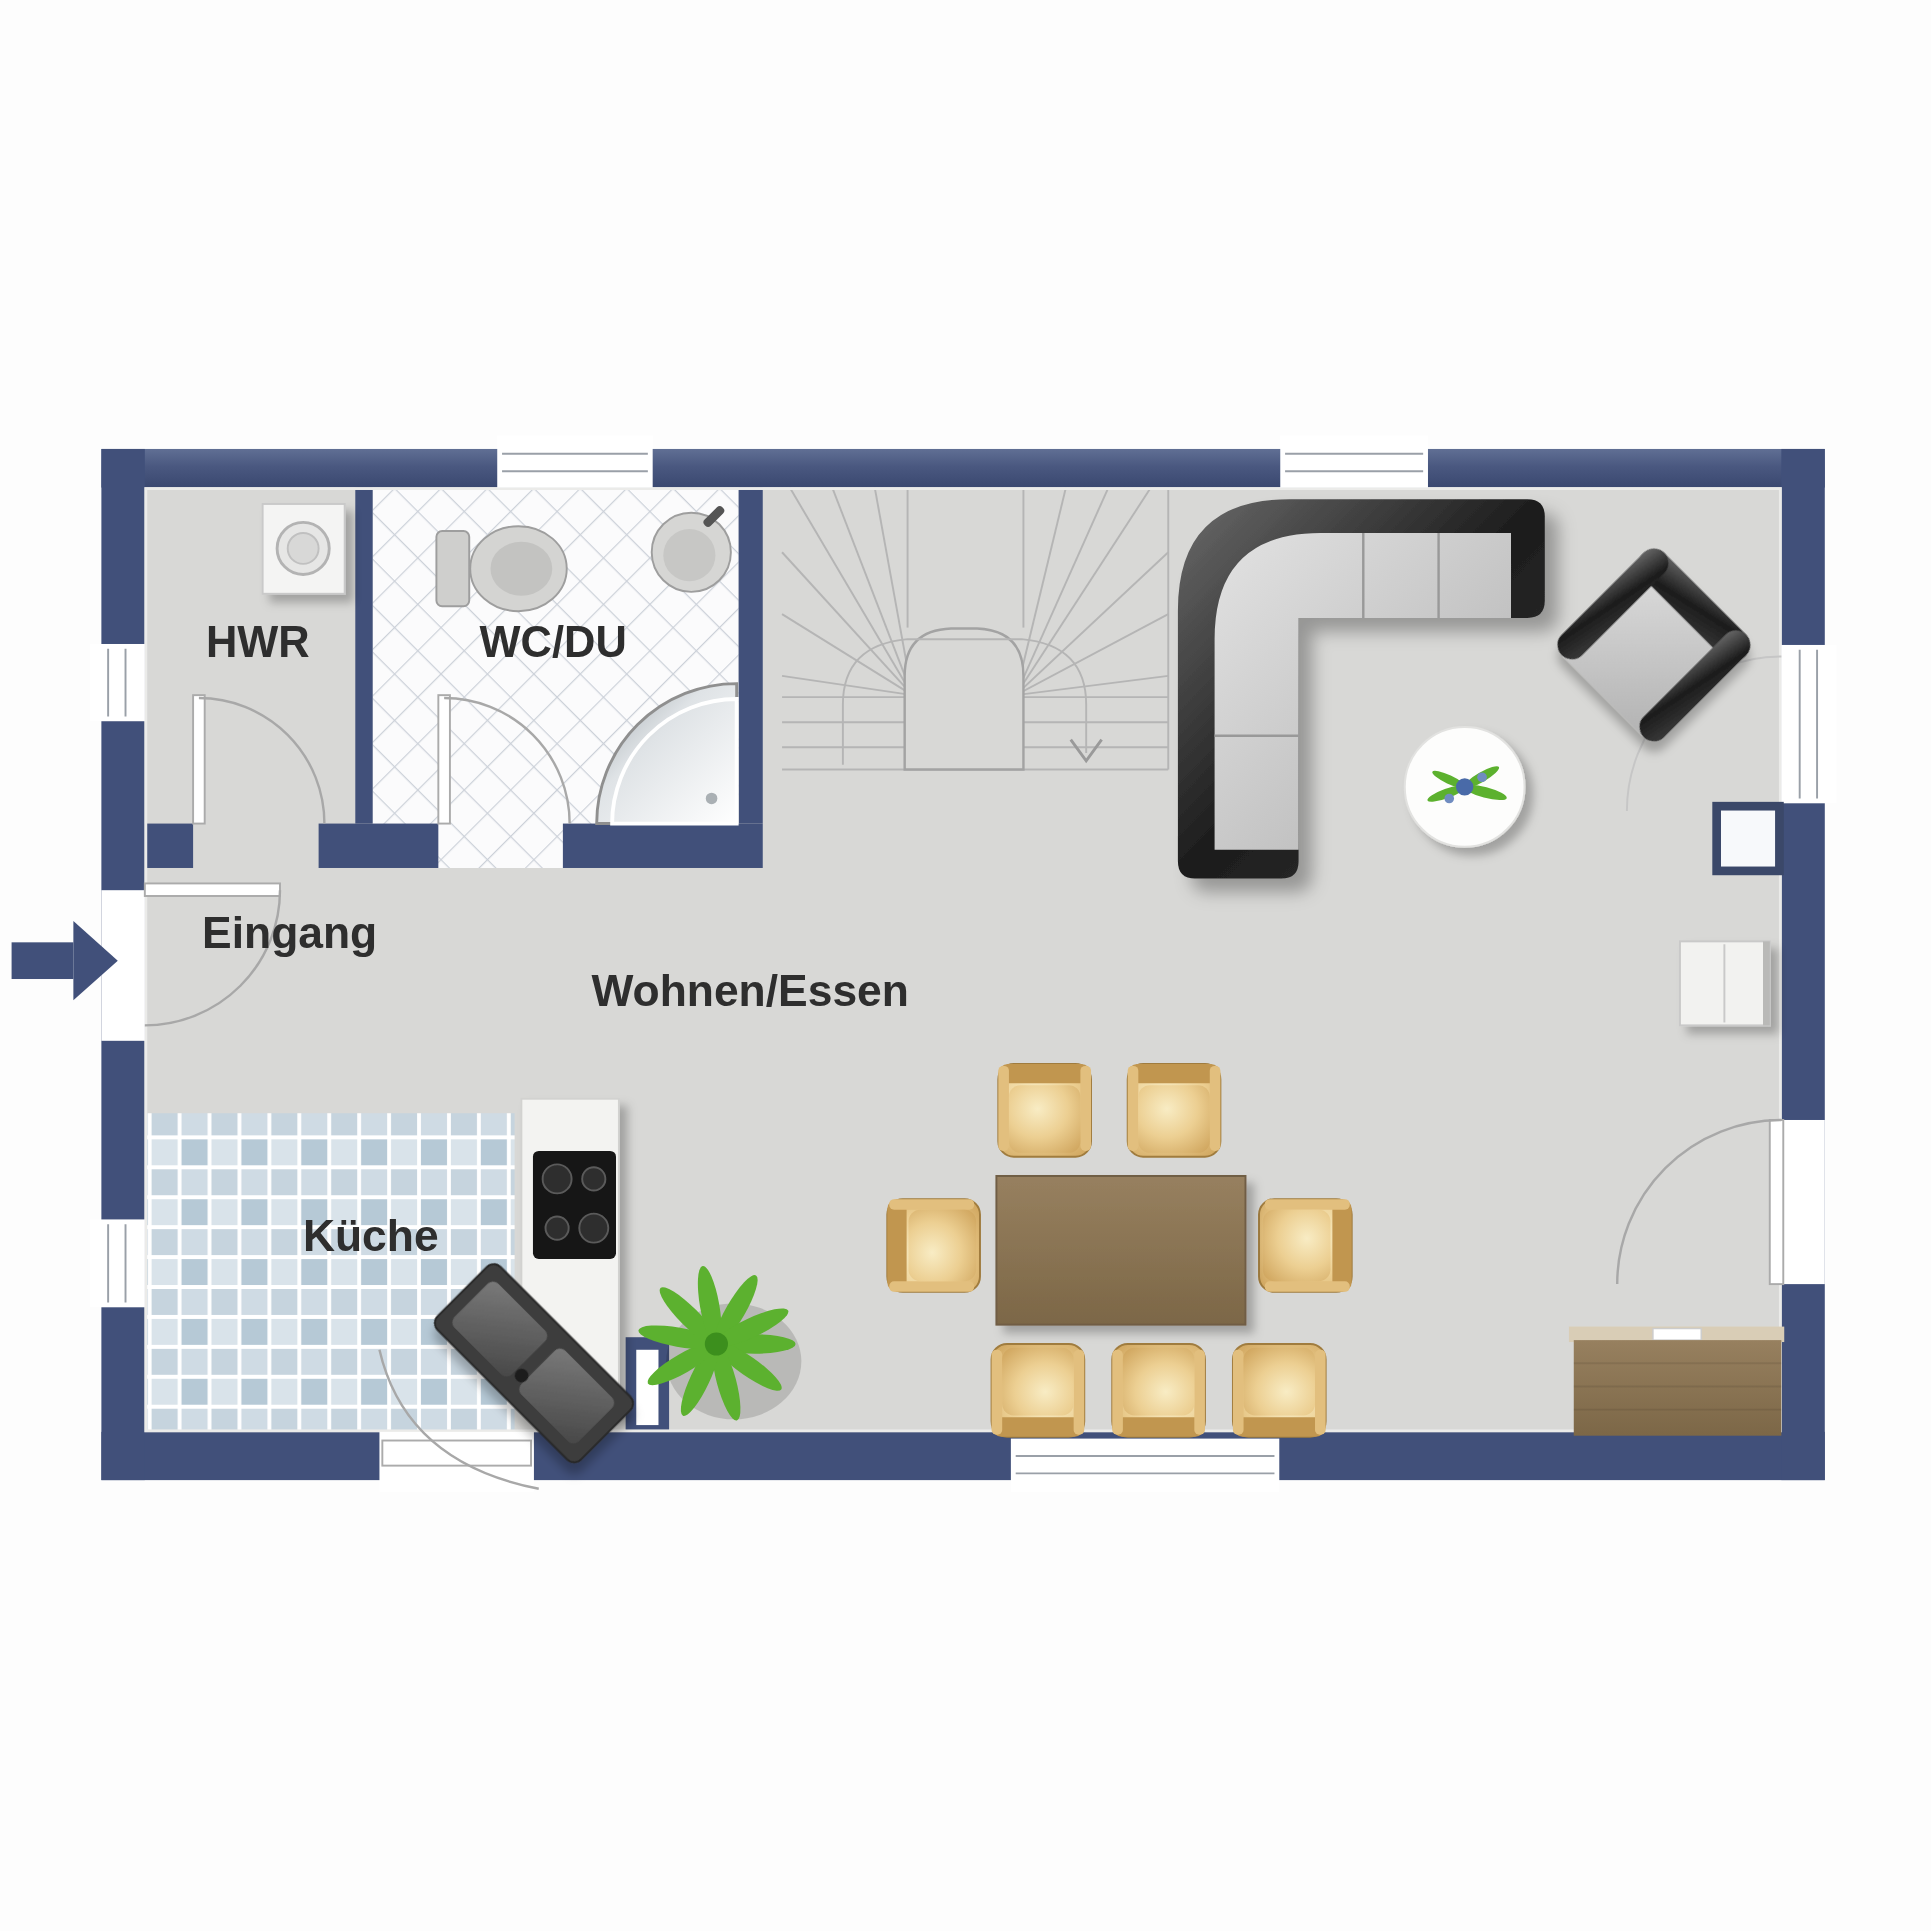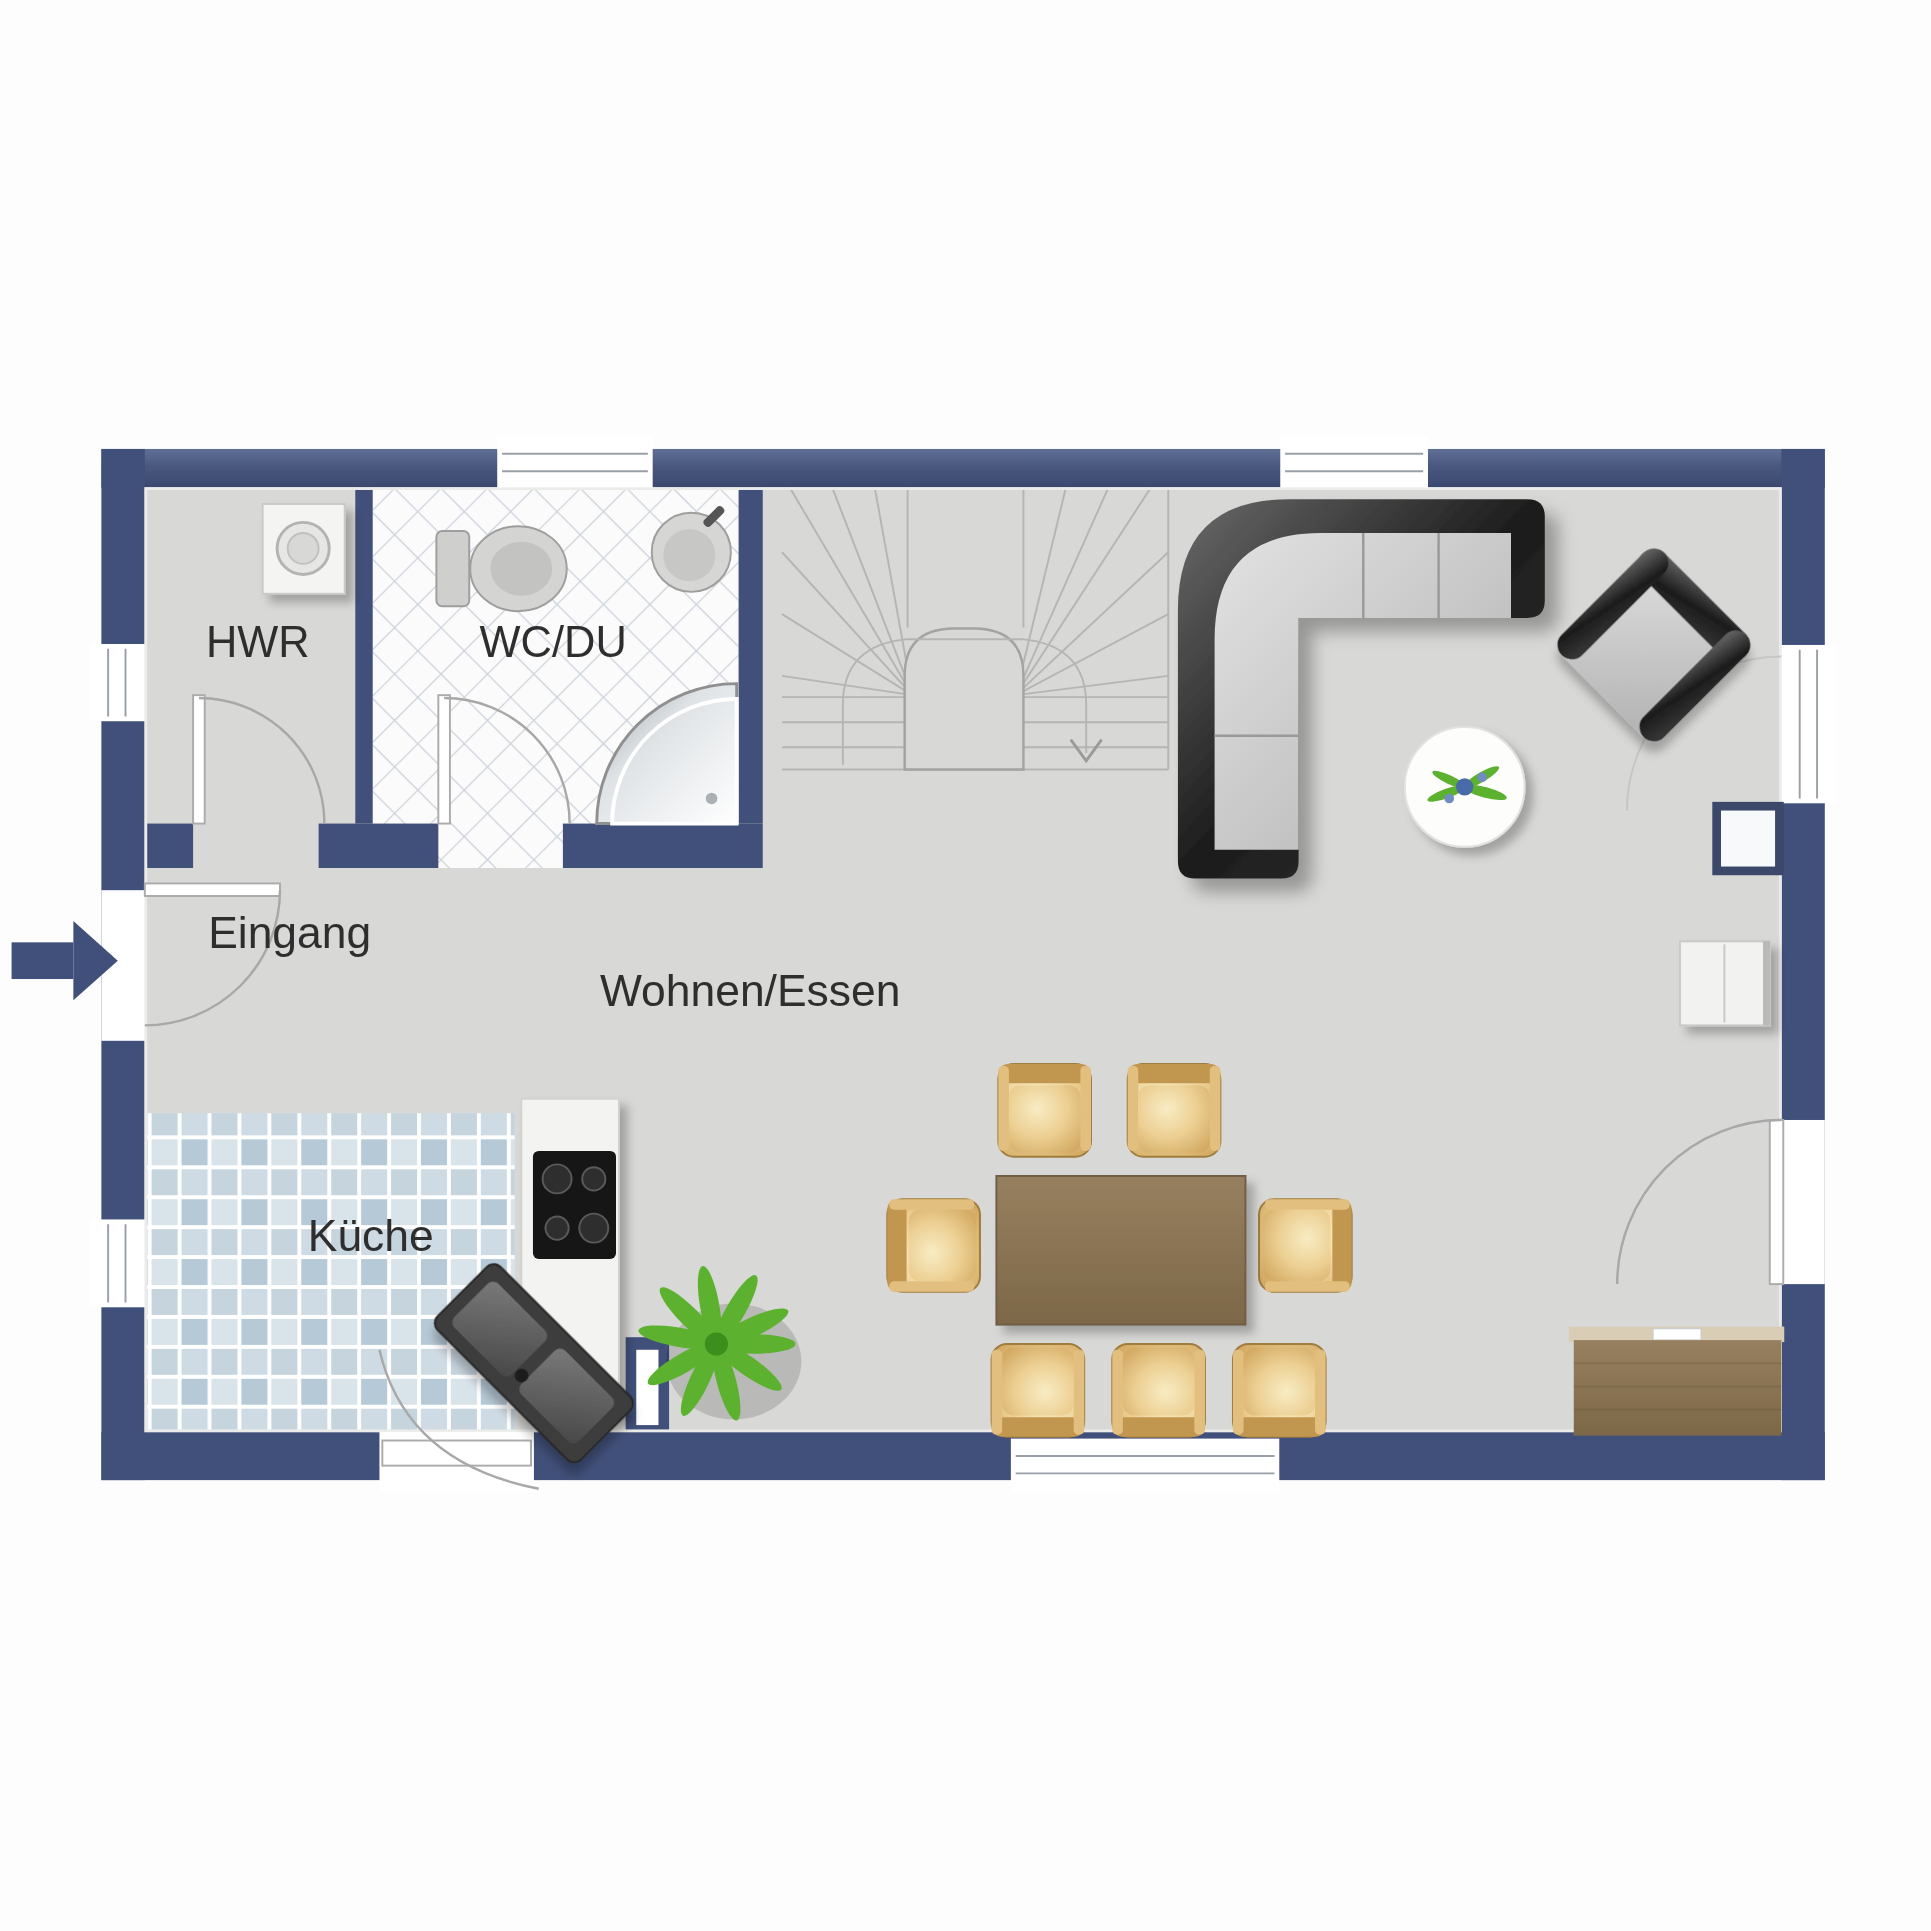--- a/index.html
+++ b/index.html
@@ -1,17 +1,17 @@
 <!DOCTYPE html>
 <html style="--wall: #41507a; --wall_hi: #5f6e93; --floor: #d8d8d6; --tile_a: #b6c9d6; --tile_b: #d9e3ea; --tile_c: #c6d4de; --tile_d: #cfdbe4; --grout: #ffffff; --wc_tile_line: #ccd1d9; --wood: #8b7354; --wood_dark: #73604a; --chair_hi: #f6e5b4; --chair_mid: #e2bf7e; --chair_dark: #c1964f; --chair_edge: #a07c3e; --sofa_dark: #262626; --seat_hi: #dedede; --seat_lo: #b5b5b5; --line_gray: #a8a8a8; --stair_line: #b5b5b5; --counter: #f3f3f1; --cooktop: #161616; --metal: #4a4a4a; --plant_green: #5cb12f; --plant_green_dark: #3c8f1d; --plant_green_light: #8ed45e;"><head>
 <meta charset="utf-8">
 <style>
   html,body{margin:0;padding:0;background:#ffffff;}
   .stage{position:relative;width:1784px;height:1931px;background:#fdfdfd;
-         font-family:"Liberation Sans", sans-serif;}
+         font-family:"Liberation Sans", sans-serif;font-weight:bold;}
   svg{position:absolute;left:0;top:0;}
   .wall{fill:var(--wall,#41507a);}
   .wallhi{fill:url(#wallGrad);}
   .floor{fill:var(--floor,#d8d8d6);}
   .lbl{font-family:"Liberation Sans", sans-serif;font-size:46px;fill:#2e2e2e;}
   .lbl-small{font-family:"Liberation Sans", sans-serif;font-size:45px;fill:#2e2e2e;}
   .thin{stroke:var(--line_gray,#a8a8a8);stroke-width:2.5;fill:none;}
   .stairline{stroke:var(--stair_line,#b5b5b5);stroke-width:2;fill:none;}
   .winframe{stroke:#9aa0a8;stroke-width:2;fill:none;}
 </style>

